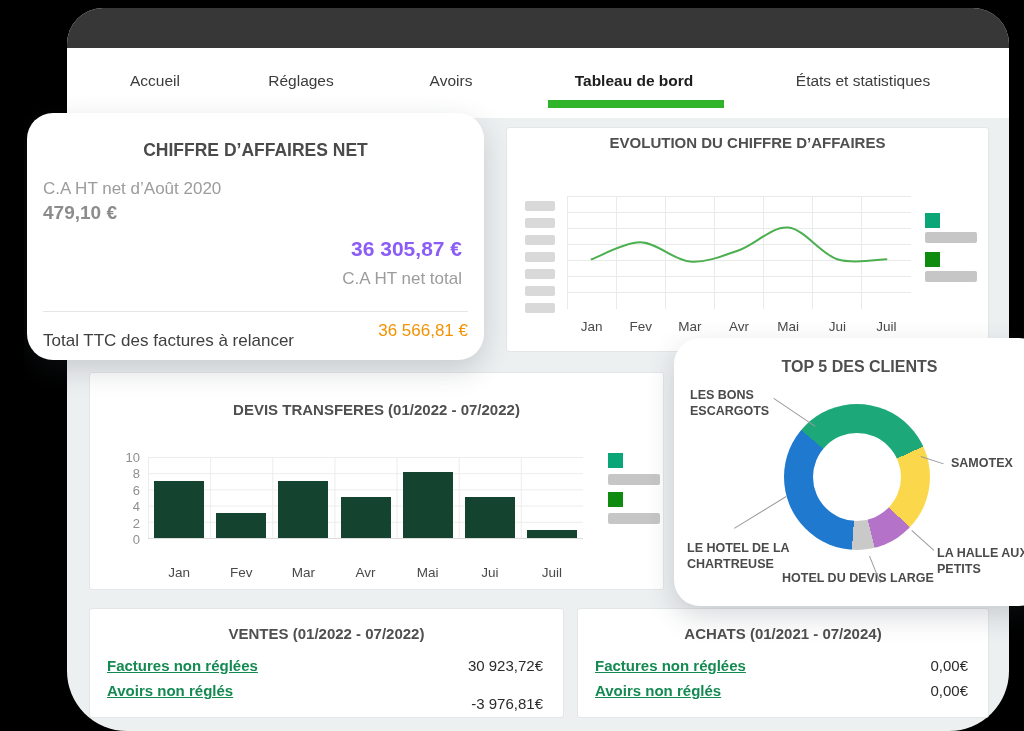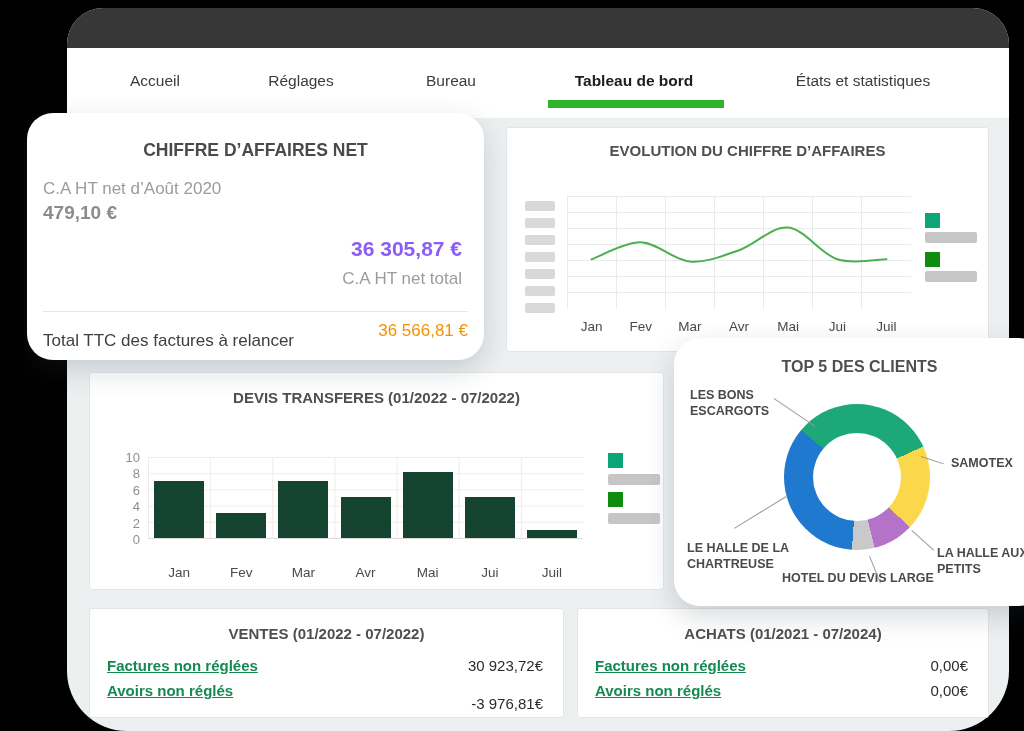--- a/index.html
+++ b/index.html
@@ -62,40 +62,40 @@
 </head>
 <body>
 
 <div id="stage">
 
   <div class="window">
     <div class="topbar"></div>
     <div class="tabbar">
       <span class="tab" style="left:88px">Accueil</span>
       <span class="tab" style="left:234px">Réglages</span>
-      <span class="tab" style="left:384px">Bureau</span>
+      <span class="tab" style="left:384px">Avoirs</span>
       <span class="tab active" style="left:567px">Tableau de bord</span>
       <span class="tab" style="left:796px">États et statistiques</span>
     </div>
     <div class="tab-underline"></div>
   </div>
 
   <div class="card float" style="left:3px;top:113px;width:457px;height:247px;">
     <div class="card-title rev-title">CHIFFRE D’AFFAIRES NET</div>
     <div class="rev-muted" style="left:16px;top:66px;">C.A HT net d’Août 2020</div>
     <div class="rev-muted-bold" style="left:16px;top:89px;">479,10 €</div>
     <div class="rev-big" style="top:124px;">36 305,87 €</div>
     <div class="rev-muted" style="right:22px;top:156px;">C.A HT net total</div>
     <div class="rev-divider"></div>
     <div class="rev-row-label">Total TTC des factures à relancer</div>
     <div class="rev-row-value">36 566,81 €</div>
   </div>
 
   <div class="card flat" style="left:482px;top:127px;width:483px;height:225px;">
-    <div class="card-title" style="top:14px;text-align:center;">EVOLUTION DU CHIFFRE D’AFFAIRES</div>
+    <div class="card-title" style="top:6px;text-align:center;">EVOLUTION DU CHIFFRE D’AFFAIRES</div>
     <div id="evo-skel">
       <div class="skel" style="left:18px;top:73px;"></div>
       <div class="skel" style="left:18px;top:90px;"></div>
       <div class="skel" style="left:18px;top:107px;"></div>
       <div class="skel" style="left:18px;top:124px;"></div>
       <div class="skel" style="left:18px;top:141px;"></div>
       <div class="skel" style="left:18px;top:158px;"></div>
       <div class="skel" style="left:18px;top:175px;"></div>
     </div>
     <svg id="evo-svg" width="344" height="113">
@@ -130,21 +130,21 @@
       </div>
     <div>
       <span class="legend-swatch" style="left:418px;top:85px;background:var(--evo-sw1,#0aa678);"></span>
       <span class="legend-bar" style="left:418px;top:104px;"></span>
       <span class="legend-swatch" style="left:418px;top:124px;background:var(--evo-sw2,#0f8c0f);"></span>
       <span class="legend-bar" style="left:418px;top:143px;"></span>
     </div>
   </div>
 
   <div class="card flat" style="left:65px;top:372px;width:575px;height:218px;">
-    <div class="card-title" style="top:16px;text-align:center;">DEVIS TRANSFERES (01/2022 - 07/2022)</div>
+    <div class="card-title" style="top:28px;text-align:center;">DEVIS TRANSFERES (01/2022 - 07/2022)</div>
     <div id="devis-yticks" style="position:absolute;left:0;top:84px;width:50px;height:82px;">
         <span style="top: 0px;">10</span>
         <span style="top: 16.4px;">8</span>
         <span style="top: 32.8px;">6</span>
         <span style="top: 49.2px;">4</span>
         <span style="top: 65.6px;">2</span>
         <span style="top: 82px;">0</span>
       </div>
     <div id="devis-plot">
         <div class="bar" style="left: 6.1px; height: 57.4px; background: rgb(20, 67, 47);"></div>
@@ -174,21 +174,21 @@
 
   <div class="card float" style="left:650px;top:338px;width:371px;height:268px;">
     <div class="card-title" style="top:20px;font-size:16px;">TOP 5 DES CLIENTS</div>
     <div id="donut" style="background: conic-gradient(from -50deg, rgb(28, 168, 120) 0deg, rgb(28, 168, 120) 115.2deg, rgb(251, 215, 75) 115.2deg, rgb(251, 215, 75) 183.6deg, rgb(180, 115, 200) 183.6deg, rgb(180, 115, 200) 216deg, rgb(201, 201, 201) 216deg, rgb(201, 201, 201) 234deg, rgb(30, 121, 207) 234deg, rgb(30, 121, 207) 360deg);">
         <div class="hole"></div>
       </div>
     <div class="slice-label" style="left:16px;top:50px;width:92px;">LES BONS ESCARGOTS</div>
     <div class="slice-label" style="left:277px;top:118px;">SAMOTEX</div>
     <div class="slice-label" style="left:263px;top:208px;width:100px;">LA HALLE AUX PETITS</div>
     <div class="slice-label" style="left:108px;top:233px;white-space:nowrap;">HOTEL DU DEVIS LARGE</div>
-    <div class="slice-label" style="left:13px;top:203px;width:112px;">LE HALLE DE LA CHARTREUSE</div>
+    <div class="slice-label" style="left:13px;top:203px;width:112px;">LE HOTEL DE LA CHARTREUSE</div>
     <div class="leader" style="left:100px;top:60px;width:50px;transform:rotate(34deg);"></div>
     <div class="leader" style="left:247px;top:118px;width:24px;transform:rotate(18deg);"></div>
     <div class="leader" style="left:238px;top:192px;width:30px;transform:rotate(42deg);"></div>
     <div class="leader" style="left:196px;top:218px;width:29px;transform:rotate(68deg);"></div>
     <div class="leader" style="left:60px;top:190px;width:61px;transform:rotate(-31.6deg);"></div>
   </div>
 
   <div class="card flat" style="left:65px;top:608px;width:475px;height:110px;">
     <div class="card-title" style="top:16px;">VENTES (01/2022 - 07/2022)</div>
     <a class="link-row-label" style="top:48px;">Factures non réglées</a>

